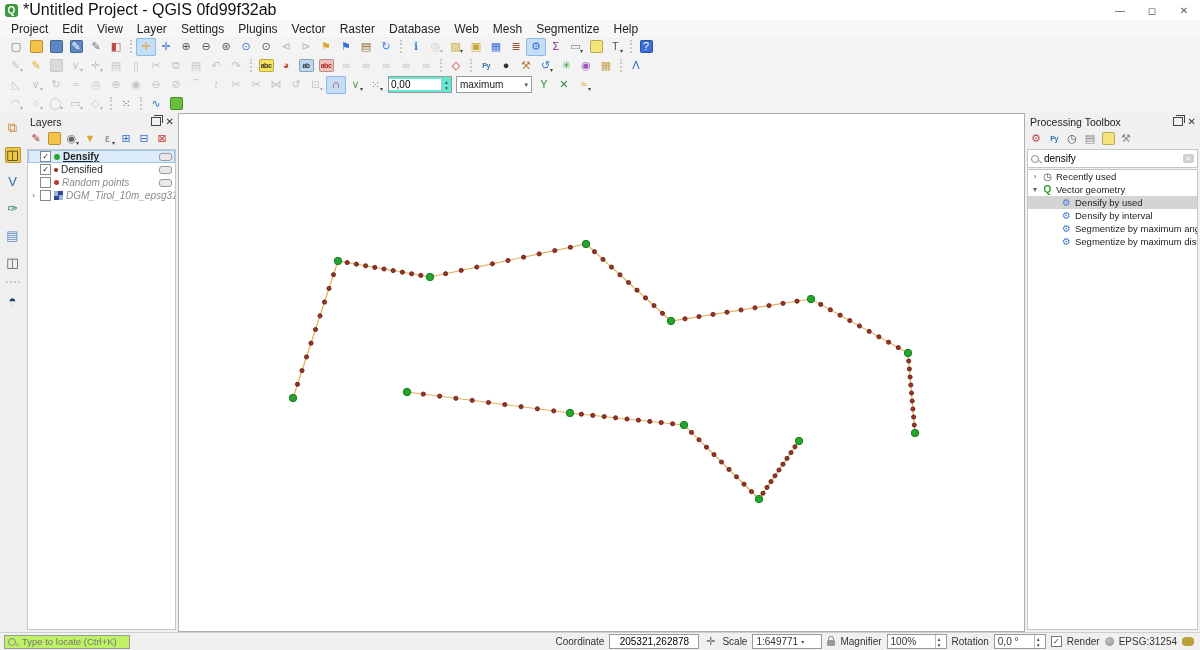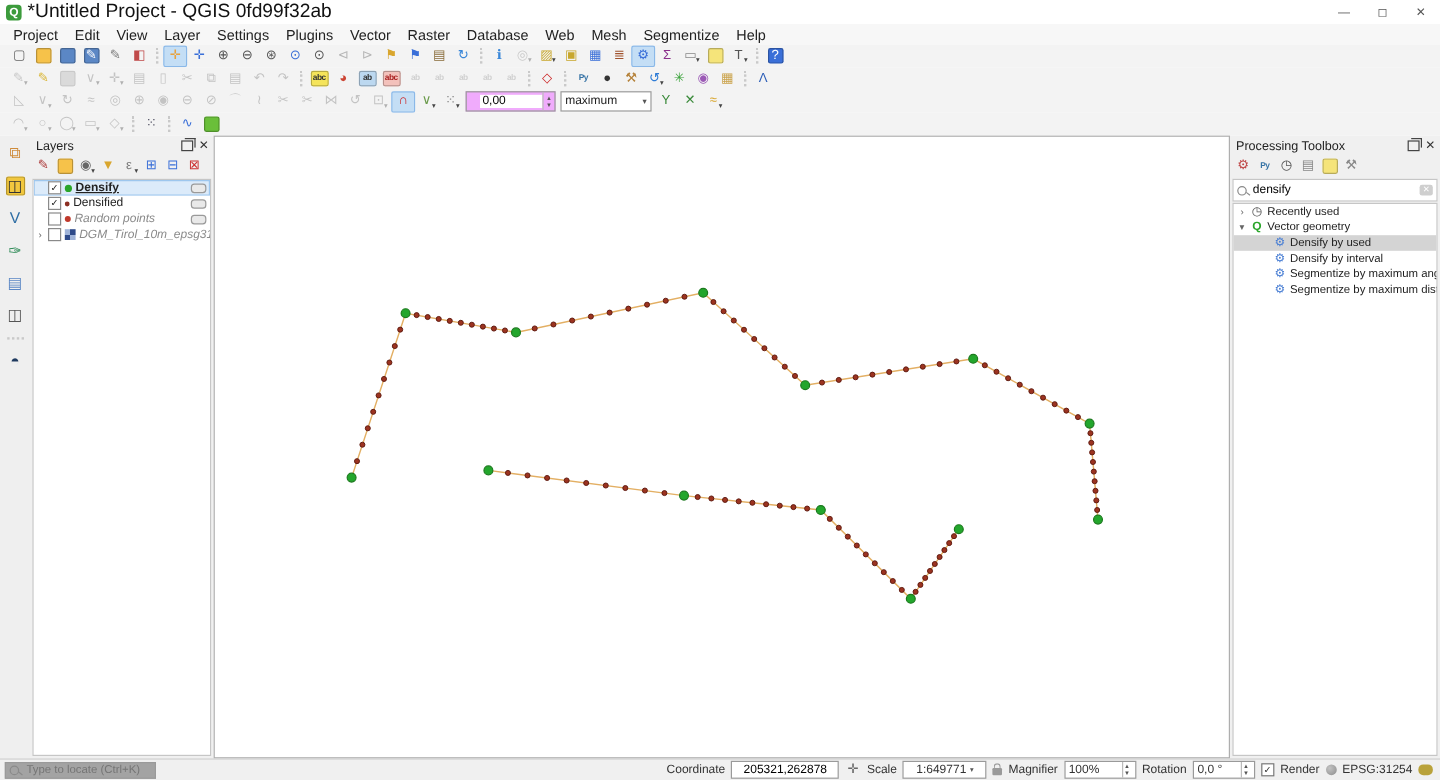--- a/index.html
+++ b/index.html
@@ -23,21 +23,21 @@
   
   .tbrow{height:19px;background:#f3f3f3;display:flex;align-items:center;padding-left:6px;flex:none;}
   .tbrow:last-of-type{border-bottom:1px solid #d9d9d9;}
   .tsep{width:0;border-left:2px dotted #c9c9c9;height:13px;margin:0 4px;flex:none;}
   .tbtn{width:20px;height:18px;display:flex;align-items:center;justify-content:center;border-radius:2px;flex:none;}
   .tbtn.active{background:#c4def5;box-shadow:inset 0 0 0 1px #8ab8e8;}
   .tbtn.disabled{opacity:.38;filter:grayscale(1);}
   .ticon{min-width:13px;height:13px;line-height:13px;text-align:center;font-size:11px;border-radius:2px;display:inline-block;}
   .ticon.txt{font-size:7px;font-weight:bold;letter-spacing:-.5px;padding:0 1px;}
   .dd{font-size:6px;color:#444;margin-left:-2px;align-self:flex-end;padding-bottom:2px;}
-  .tinput{display:flex;align-items:center;border:1px solid #9a9a9a;background:#f0abfc;height:15px;margin:0 2px;flex:none;padding-left:11px;}
+  .tinput{display:flex;align-items:center;border:1px solid #9a9a9a;background:#5eead4;height:15px;margin:0 2px;flex:none;}
   .tinput input{border:none;outline:none;width:48px;font-size:10px;padding:0 2px;font-family:inherit;}
   .spin{display:flex;flex-direction:column;border-left:1px solid #bbb;height:15px;justify-content:center;}
   .spin span{font-size:5px;line-height:6px;color:#555;padding:0 2px;}
   .tselect{display:flex;align-items:center;border:1px solid #9a9a9a;background:#fff;height:15px;width:68px;
            margin:0 2px;font-size:10px;padding:0 3px;justify-content:space-between;flex:none;}
   .tselect .caret{font-size:7px;color:#555;}
 
   
   .main{flex:1;display:flex;min-height:0;}
   .dockstrip{width:25px;background:#efefef;display:flex;flex-direction:column;align-items:center;
@@ -90,21 +90,21 @@
   .prow.sel{background:#d4d4d4;}
   .pexp{width:8px;font-size:8px;color:#666;text-align:center;flex:none;}
   .picon{width:11px;text-align:center;font-size:9px;flex:none;}
   .picon.q{color:#2aa52a;font-weight:bold;font-size:10px;}
   .picon.cog{color:#4a7fd4;font-size:10px;}
   .picon.clock{color:#555;font-size:10px;}
 
   
   .statusbar{height:17px;background:#f0f0f0;border-top:1px solid #cfcfcf;display:flex;align-items:center;
              padding:0 6px 0 4px;gap:5px;font-size:10px;color:#333;flex:none;}
-  .locator{width:118px;height:12px;border:1px solid #9a9a9a;background:#a3a3a3;display:flex;align-items:center;
+  .locator{width:118px;height:12px;border:1px solid #9a9a9a;background:#bef264;display:flex;align-items:center;
            padding:0 3px;gap:4px;flex:none;}
   .locator input{border:none;outline:none;flex:1;font-size:9.5px;font-family:inherit;min-width:0;background:transparent;}
   .sb-right{margin-left:auto;display:flex;align-items:center;gap:5px;}
   .sb-box{border:1px solid #9a9a9a;background:#fff;height:13px;display:flex;align-items:center;padding:0 3px;}
   .sb-box input{border:none;outline:none;font-size:10px;font-family:inherit;text-align:center;background:transparent;}
   .sb-caret{font-size:6px;color:#555;margin-left:3px;}
   .sb-spin{display:flex;flex-direction:column;border-left:1px solid #bbb;height:13px;justify-content:center;margin-left:3px;}
   .sb-spin span{font-size:5px;line-height:6px;color:#555;padding:0 1px;}
   .lock{width:8px;height:6px;background:#9a9a9a;border-radius:1px;position:relative;margin-top:3px;flex:none;}
   .lock:before{content:"";position:absolute;width:4px;height:4px;border:1.4px solid #9a9a9a;border-bottom:none;
@@ -751,21 +751,21 @@
       <span class="mag"></span>
       <input placeholder="Type to locate (Ctrl+K)" style="">
     </span>
     <span class="sb-right">
       <span>Coordinate</span>
       <span class="sb-box">
         <input style="width: 78px;" value="205321,262878">
       </span>
       <span class="ticon" style="color:#666">✛</span>
       <span>Scale</span>
-      <span class="sb-box" style="width:62px;justify-content:center">
+      <span class="sb-box" style="width:62px;justify-content:flex-start">
         <span>1:649771</span>
         <span class="sb-caret">▾</span>
       </span>
       <span class="lock"></span>
       <span>Magnifier</span>
       <span class="sb-box" style="width:52px;justify-content:space-between">
         <span>100%</span>
         <span class="sb-spin">
             <span>▲</span>
             <span>▼</span>

